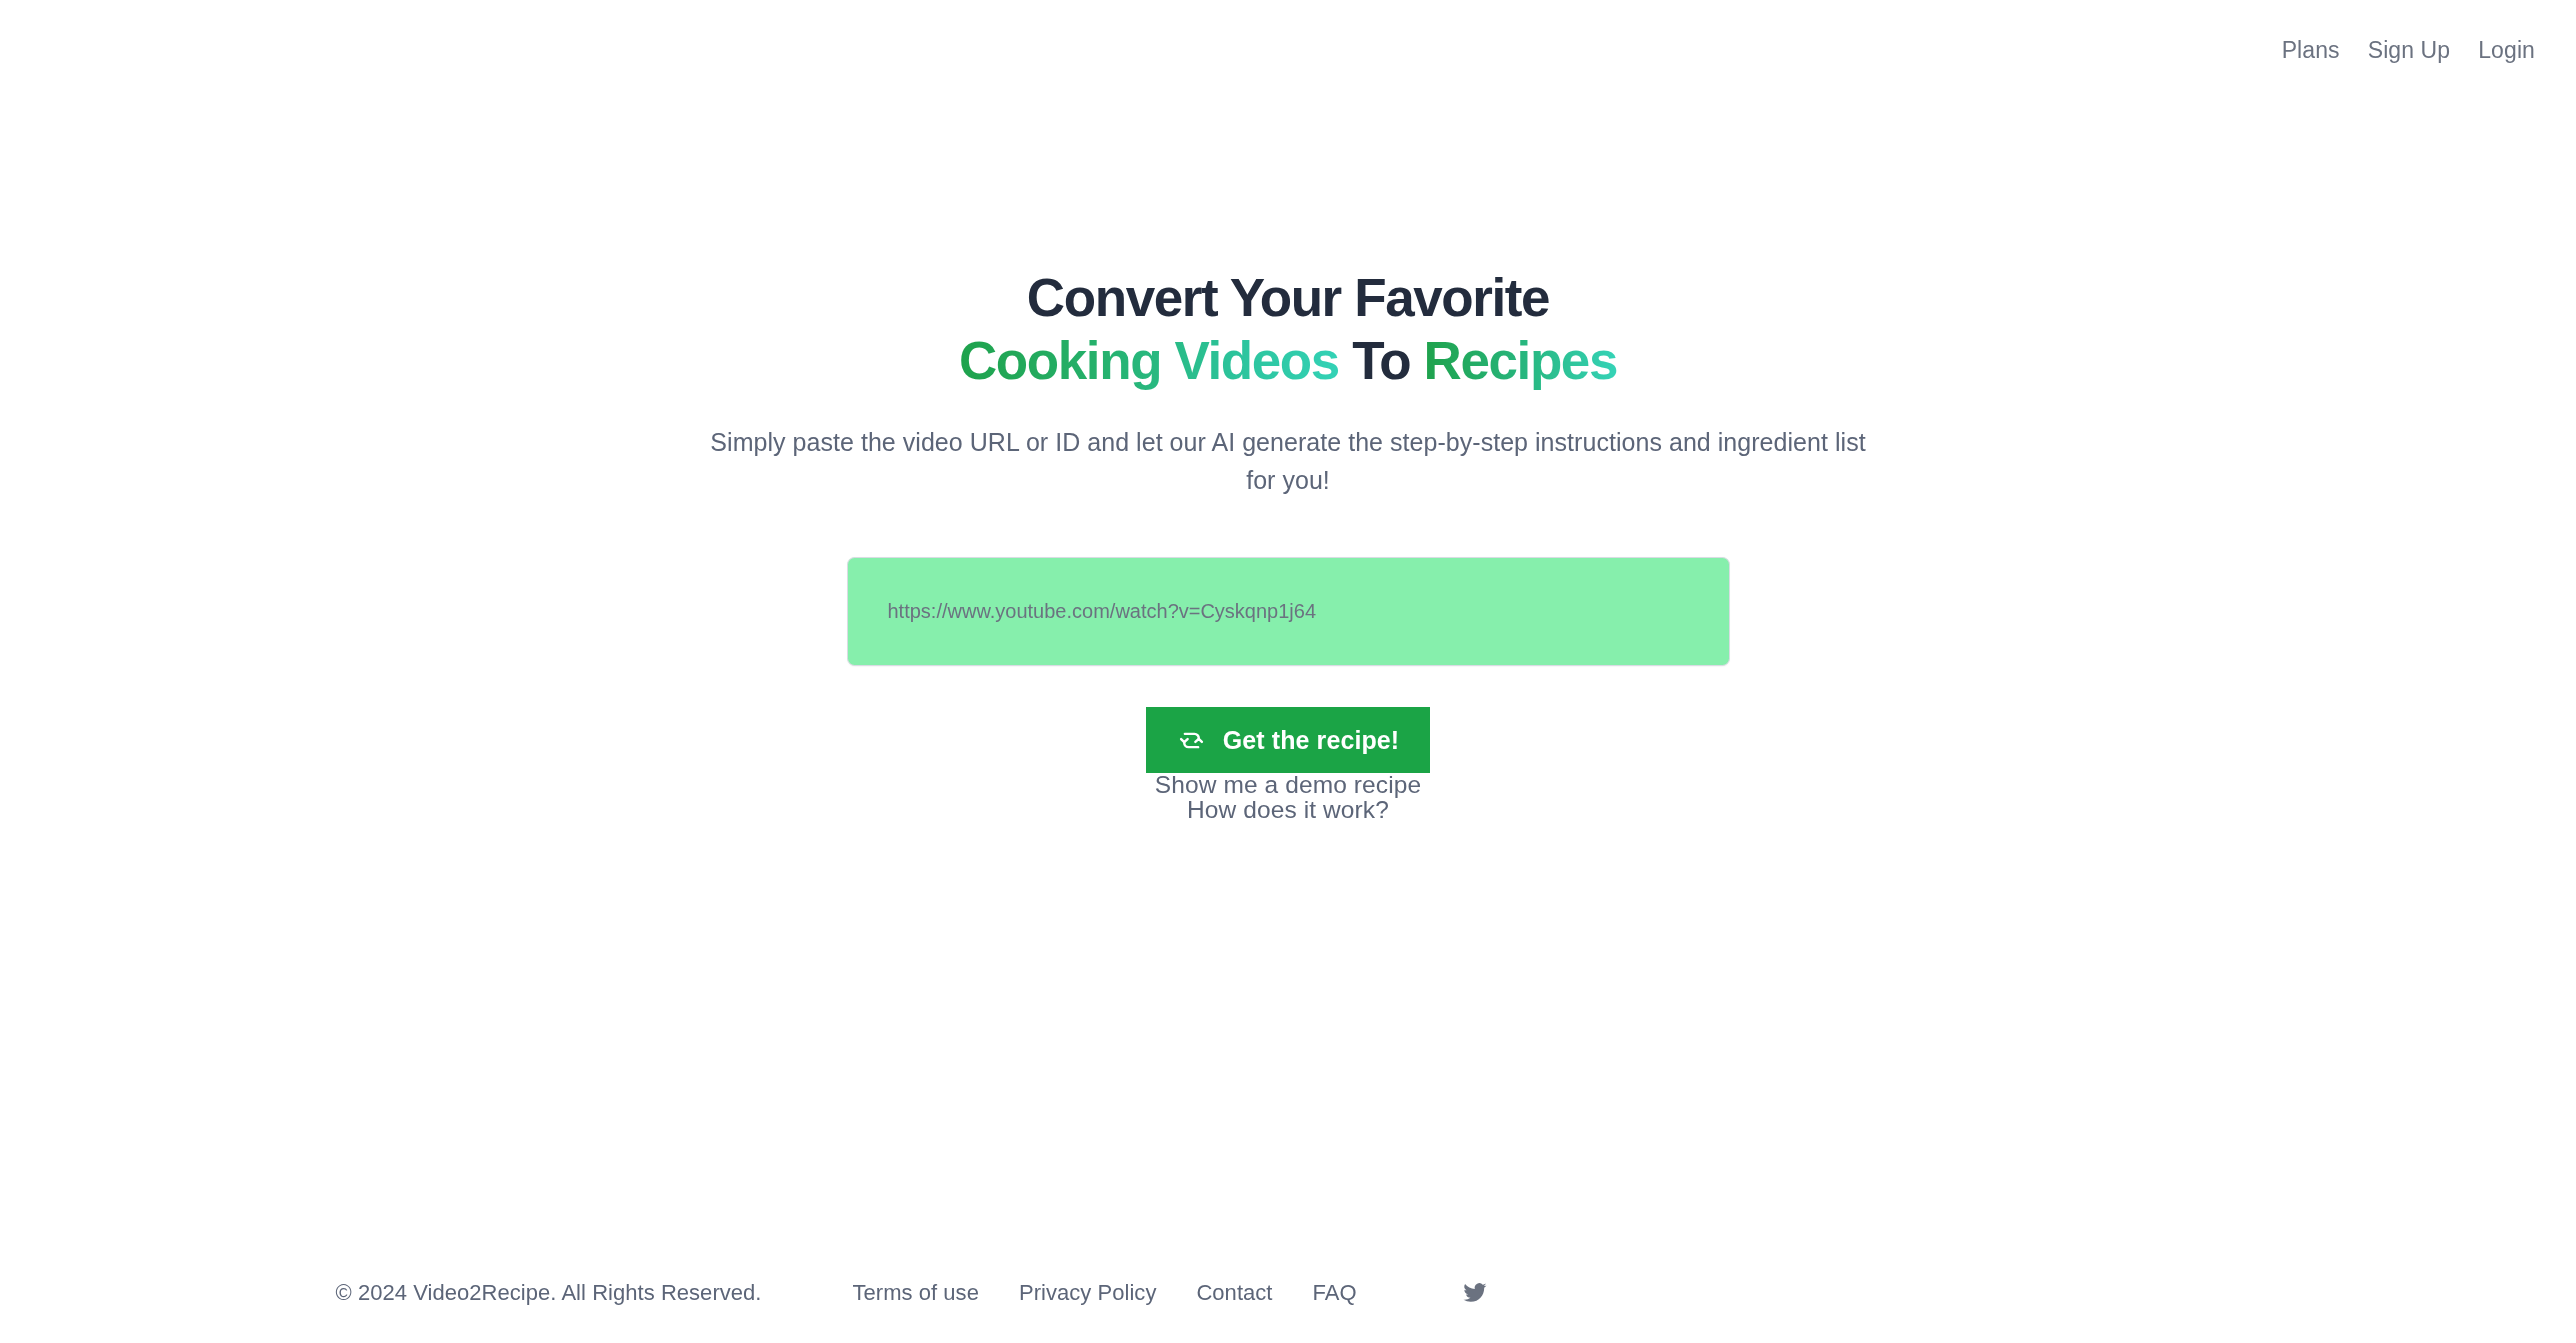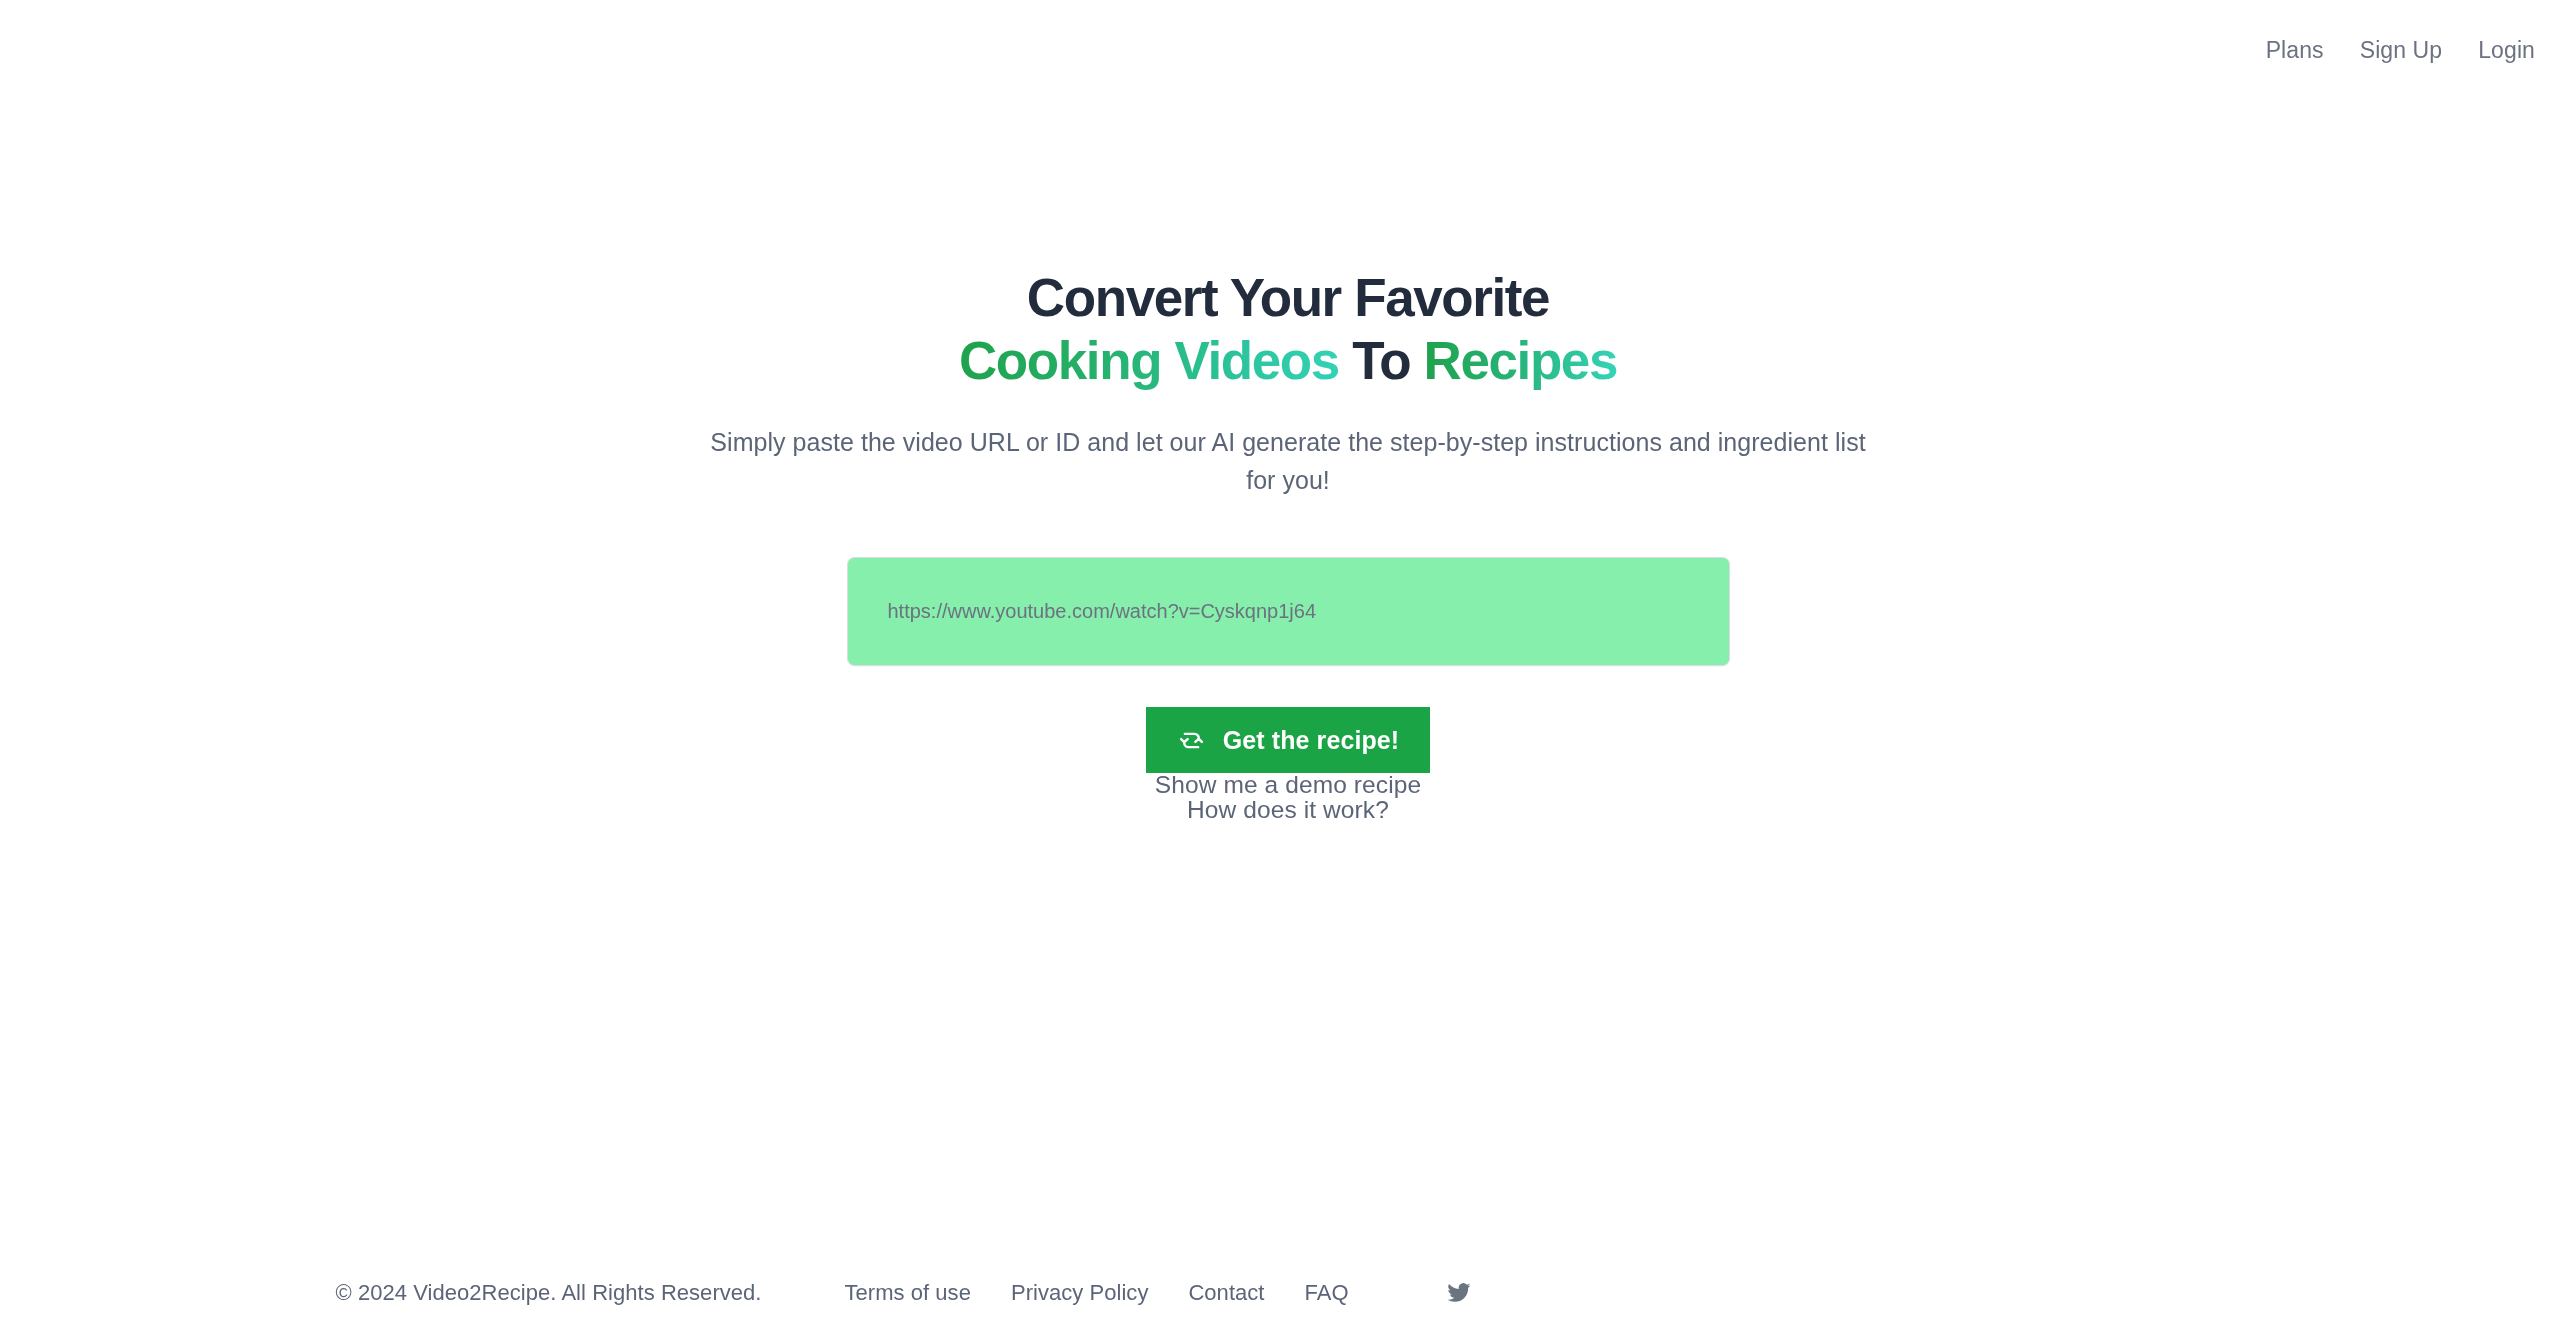--- a/index.html
+++ b/index.html
@@ -30,21 +30,21 @@
     height: 100px;
     display: flex;
     align-items: center;
     justify-content: flex-end;
     padding-right: 27px;
   }
 
   .nav-links {
     display: flex;
     align-items: center;
-    gap: 8px;
+    gap: 0px;
   }
 
   .nav-link {
     font-size: 23px;
     line-height: 1;
     color: #6b7280;
     text-decoration: none;
     padding: 7.7px 14px;
     letter-spacing: 0.1px;
     white-space: nowrap;
@@ -170,20 +170,21 @@
     display: flex;
     align-items: flex-start;
     justify-content: center;
   }
 
   .footer-inner {
     width: 1917px;
     display: flex;
     align-items: center;
     padding-top: 12.3px;
+    gap: 8px;
   }
 
   .copyright {
     font-size: 22px;
     color: #5c6578;
     white-space: nowrap;
     margin-left: 6.1px;
     letter-spacing: 0.04px;
   }
 

